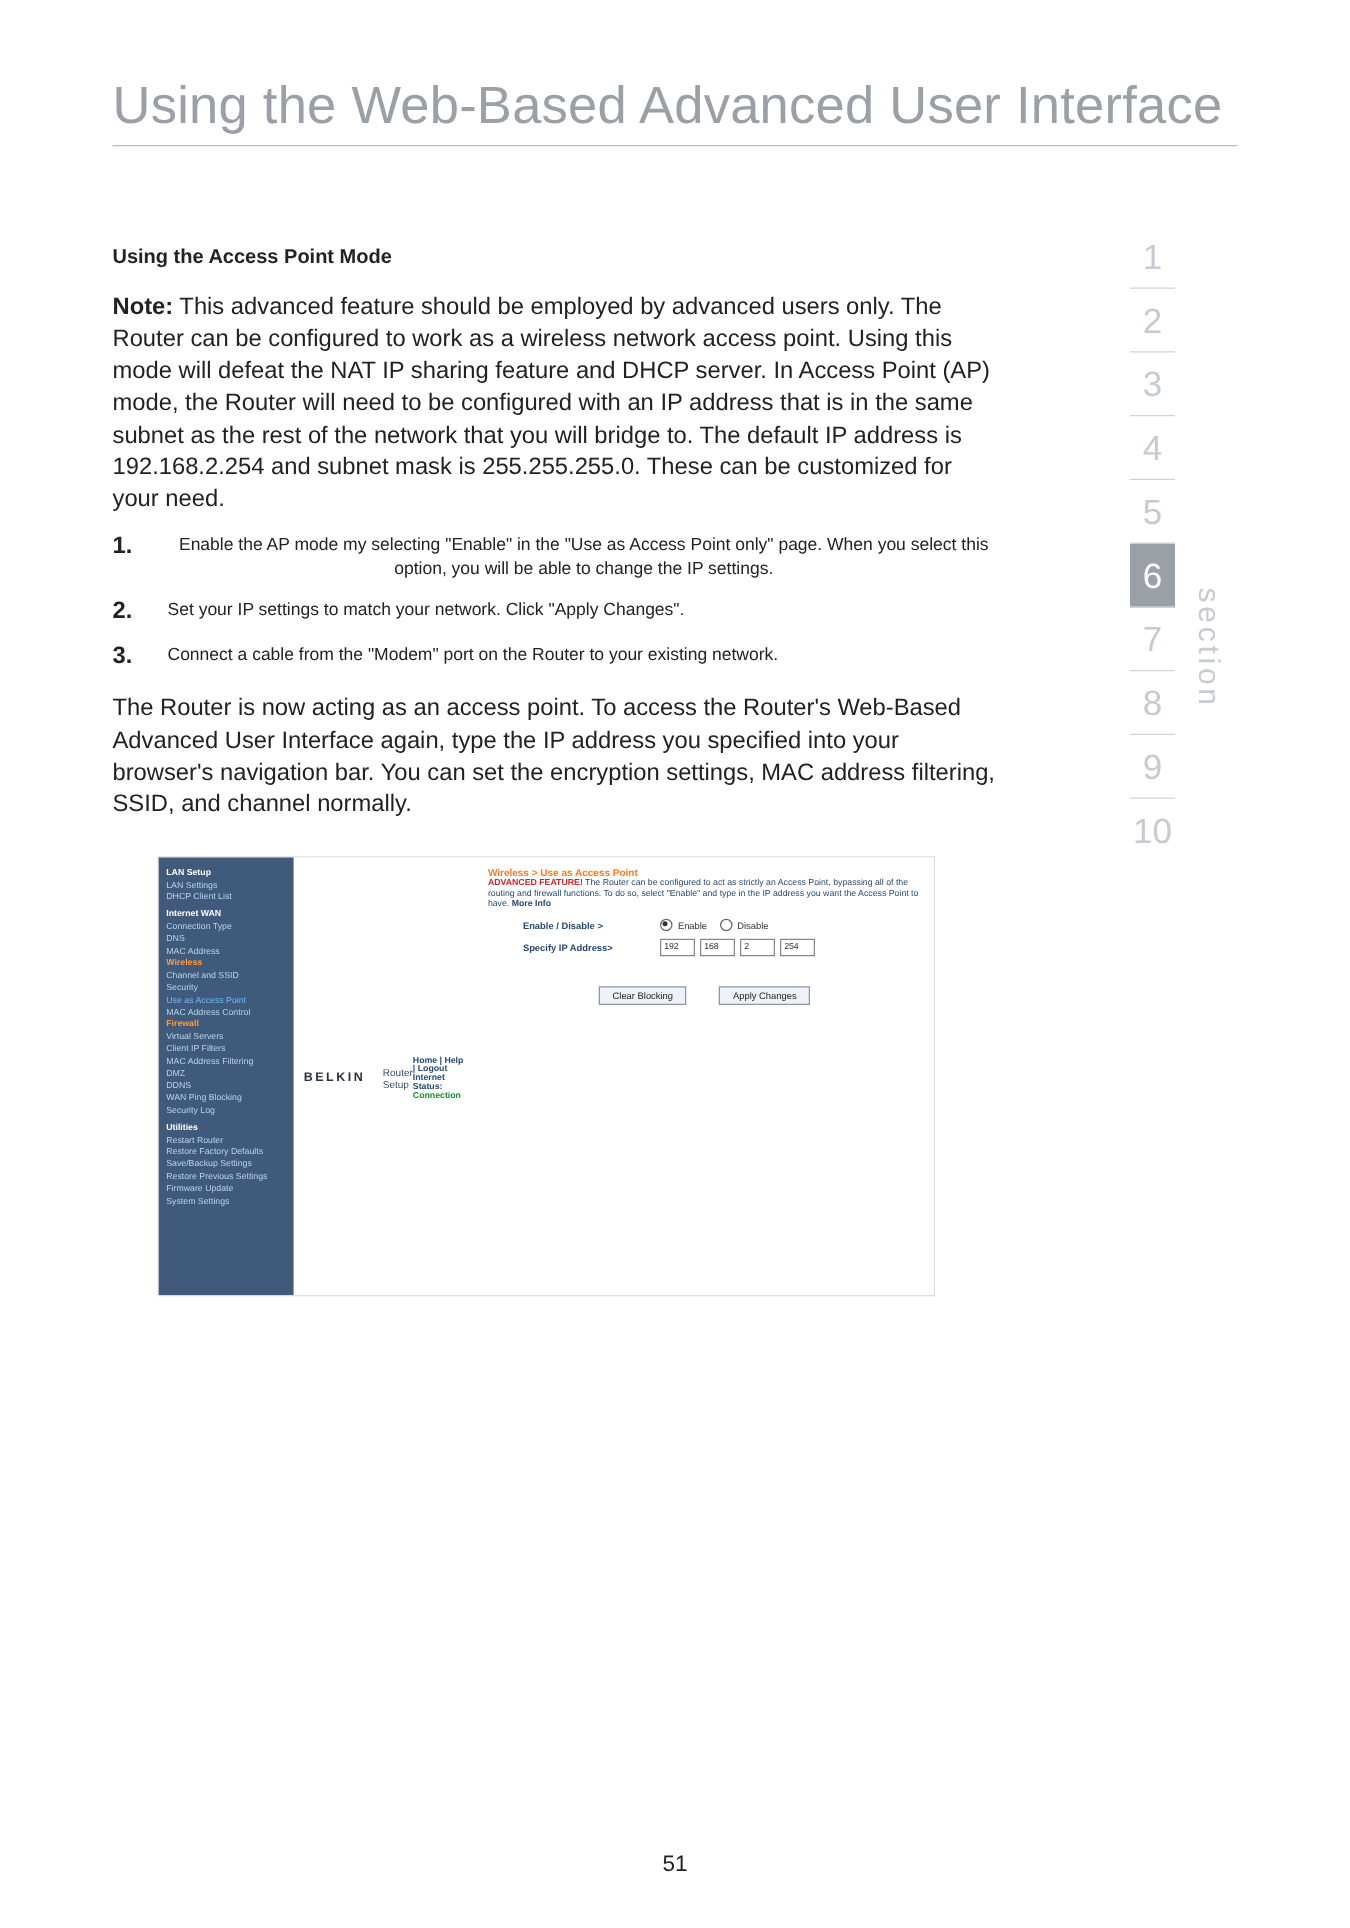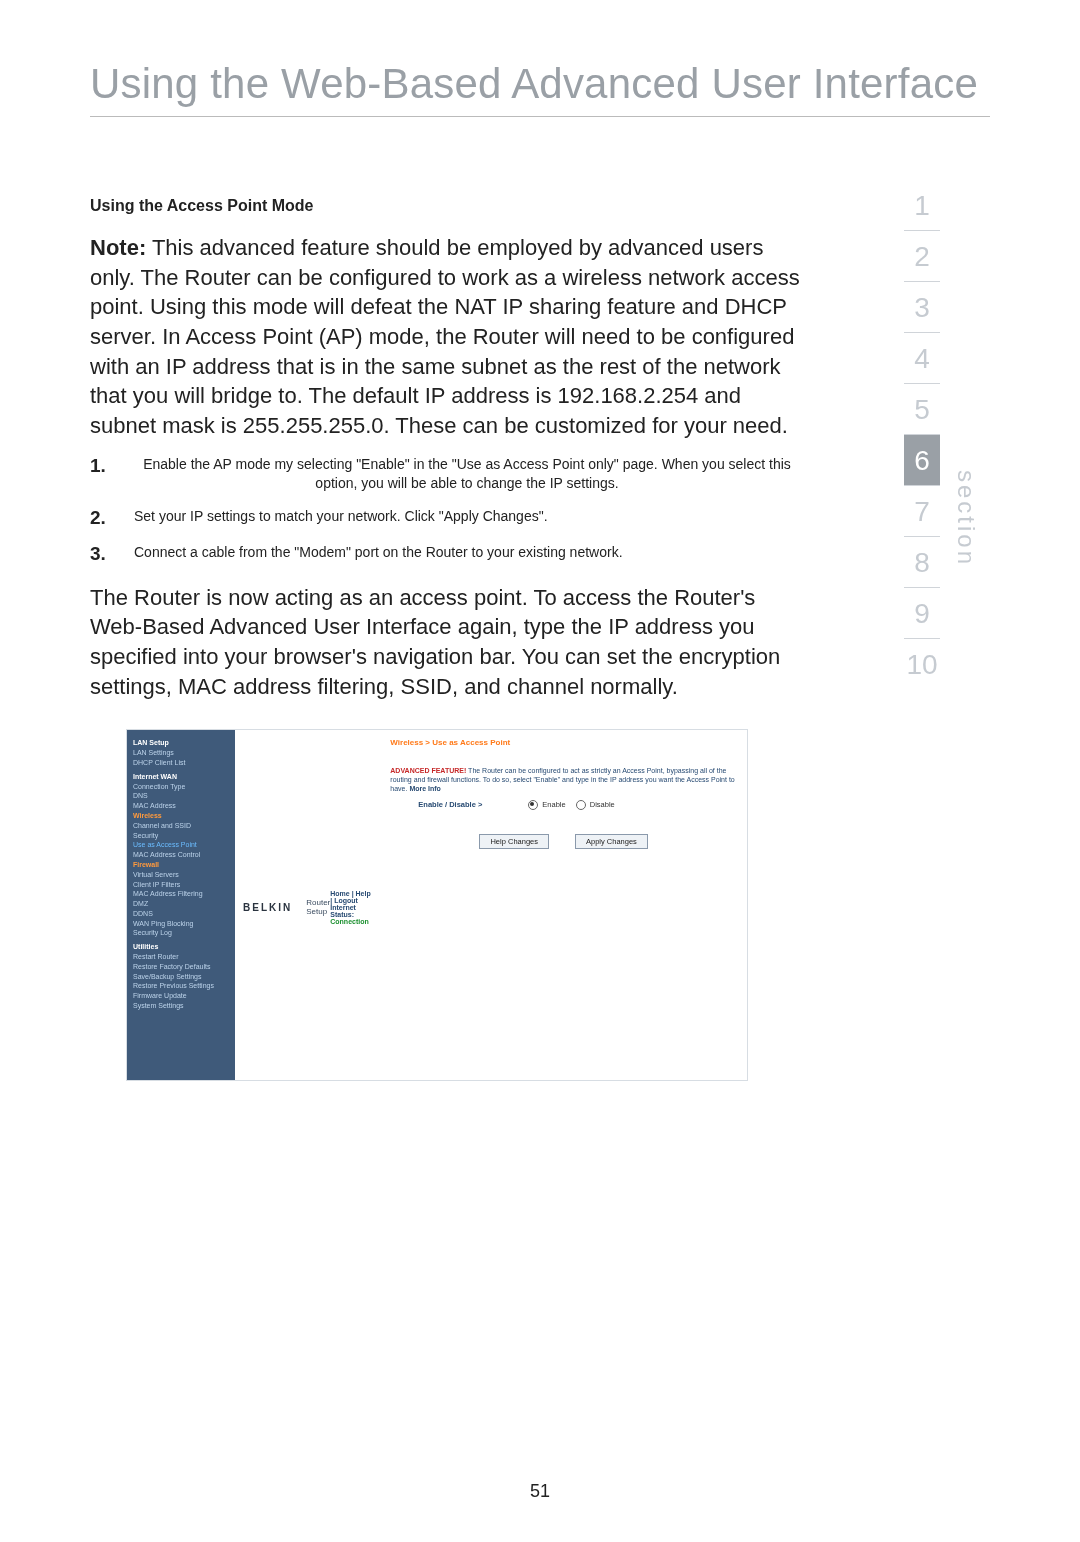--- a/index.html
+++ b/index.html
@@ -31,21 +31,21 @@
   }
   .body-col {
     width: 710px;
   }
   .section-heading {
     font-size: 16px;
     font-weight: 700;
     margin: 0 0 14px 0;
   }
   .para {
-    font-size: 22px;
+    font-size: 19px;
     line-height: 1.35;
     margin: 18px 0 14px 0;
   }
   .note-label { font-weight: 700; }
   .ol {
     list-style: none;
     padding: 0;
     margin: 0 0 14px 0;
   }
   .ol li {
@@ -130,21 +130,21 @@
   .router-brand { font-weight: 700; letter-spacing: 2px; font-size: 10px; color: #2b3440; margin-right: 14px; }
   .router-toplinks {
     margin-left: auto;
     font-size: 7px;
     color: #274a72;
     font-weight: 700;
   }
   .router-toplinks .stat { color: #1a8f2e; }
   .router-divider { border-top: 1px solid #dfe4ea; margin: 4px 0 0 0; }
   .router-content { padding: 8px 10px 20px 10px; }
-  .breadcrumb { color: #ff7a1a; font-weight: 700; font-size: 8px; margin-bottom: 20px; }
+  .breadcrumb { color: #ff7a1a; font-weight: 700; font-size: 8px; margin-bottom: 0; }
   .feat { color: #274a72; font-size: 7px; line-height: 1.25; margin-bottom: 4px; }
   .feat .red { color: #c62828; font-weight: 700; }
   .feat .more { color: #274a72; font-weight: 700; }
   .row { display: flex; align-items: center; margin: 6px 0; }
   .row .lbl { width: 110px; color: #274a72; font-weight: 700; font-size: 7.5px; padding-left: 28px; }
   .row .ctrl { display: flex; align-items: center; gap: 4px; font-size: 7.5px; color: #333; }
   .ipbox { width: 22px; height: 12px; border: 1px solid #888; font-size: 7px; text-align: left; padding: 0 2px; line-height: 12px; background: #fff; }
   .radio { width: 8px; height: 8px; border: 1px solid #666; border-radius: 50%; display: inline-block; position: relative; }
   .radio.sel::after { content: ""; position: absolute; top: 1px; left: 1px; width: 4px; height: 4px; background: #333; border-radius: 50%; }
   .btnrow { margin-top: 24px; display: flex; gap: 26px; justify-content: center; }
@@ -231,24 +231,33 @@
             <div class="lbl">Enable / Disable &gt;</div>
             <div class="ctrl">
               <span class="radio sel"></span>
               <span>Enable</span>
               &nbsp;
               <span class="radio"></span>
               <span>Disable</span>
             </div>
           </div>
 
+          <div class="row">
+            <div class="lbl">Specify IP Address&gt;</div>
+            <div class="ctrl">
+              <span class="ipbox">192</span>
+              <span class="ipbox">168</span>
+              <span class="ipbox">2</span>
+              <span class="ipbox">254</span>
+            </div>
+          </div>
 
 
           <div class="btnrow">
-            <span class="btn">Help Changes</span>
+            <span class="btn">Clear Blocking</span>
             <span class="btn">Apply Changes</span>
           </div>
         </div>
       </div>
     </div>
   </div>
 
   <div class="section-nav" id="section-nav">
       <div class="snum">1</div>
       <div class="snum">2</div>

